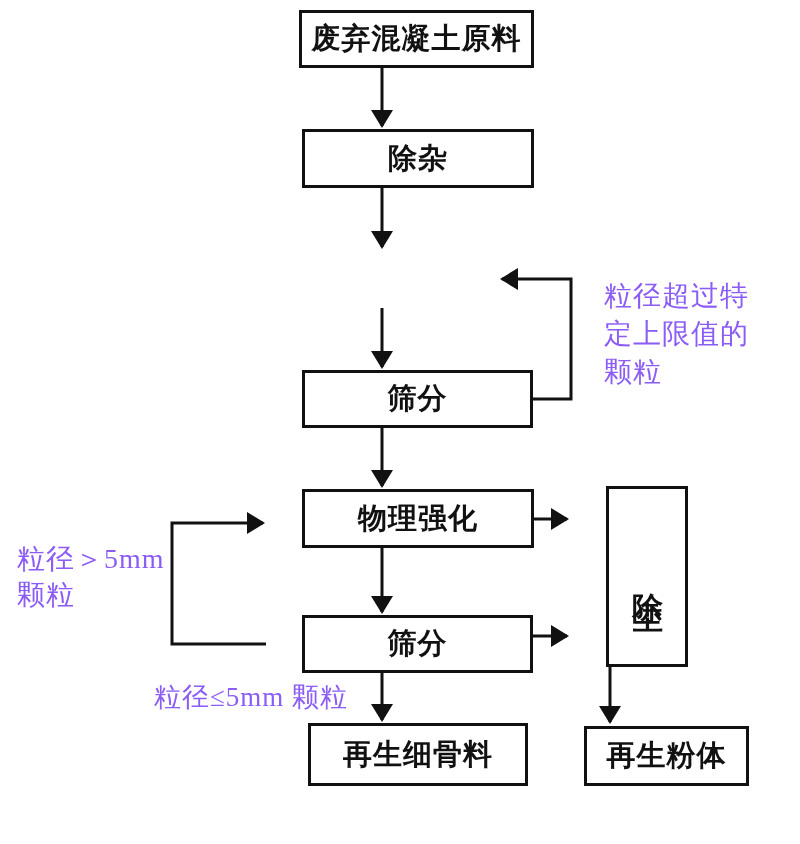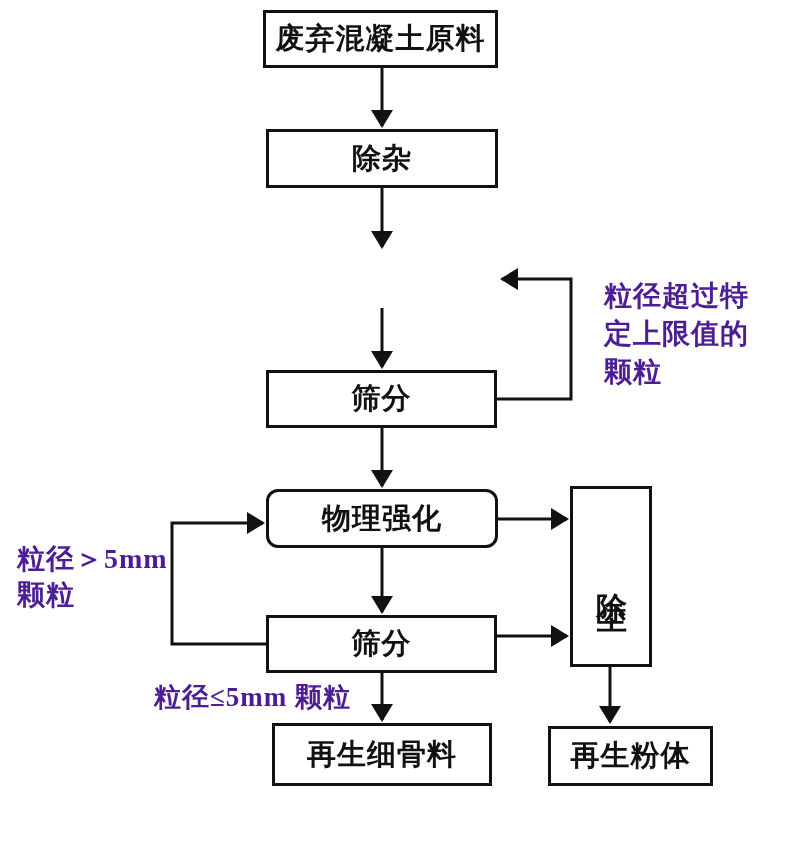--- a/index.html
+++ b/index.html
@@ -30,47 +30,48 @@
     background: #ffffff;
     display: flex;
     align-items: center;
     justify-content: center;
     font-weight: bold;
     font-size: 29px;
     line-height: 1.1;
     letter-spacing: 1px;
     text-align: center;
     white-space: nowrap;
+    margin-left: 36px;
   }
   .node.vertical {
     writing-mode: vertical-rl;
     text-orientation: upright;
     letter-spacing: 9px;
     white-space: normal;
     font-size: 31px;
   }
   .ann {
     position: absolute;
-    font-weight: bold;
+    font-weight: normal;
     font-size: 28px;
-    color: #4c1d95;
+    color: #8b5cf6;
     letter-spacing: 1px;
     white-space: nowrap;
   }
   .ann .line { display: block; }
   #ann-oversize { left: 604px; top: 277px; line-height: 38px; }
   #ann-gt5 { left: 6px; top: 541px; line-height: 36px; margin-left: 11px; }
   #ann-le5 { left: 154px; top: 683px; font-size: 27px; line-height: 28px; }
 
   
   #node-waste-concrete        { left: 263px; top: 10px;  width: 235px; height: 58px; }
   #node-impurity-removal      { left: 266px; top: 129px; width: 232px; height: 59px; }
   #node-crushing              { left: 266px; top: 250px; width: 233px; height: 58px; }
   #node-screening-primary     { left: 266px; top: 370px; width: 231px; height: 58px; }
-  #node-physical-strengthening{ left: 266px; top: 489px; width: 232px; height: 59px; border-radius: 12px; }
+  #node-physical-strengthening{ left: 266px; top: 489px; width: 232px; height: 59px; }
   #node-screening-secondary   { left: 266px; top: 615px; width: 231px; height: 58px; }
   #node-recycled-fine-aggregate { left: 272px; top: 723px; width: 220px; height: 63px; }
   #node-dust-removal          { left: 570px; top: 486px; width: 82px;  height: 181px; }
   #node-recycled-powder       { left: 548px; top: 726px; width: 165px; height: 60px; }
 </style>
 </head>
 <body>
 
 <div id="canvas">
 

